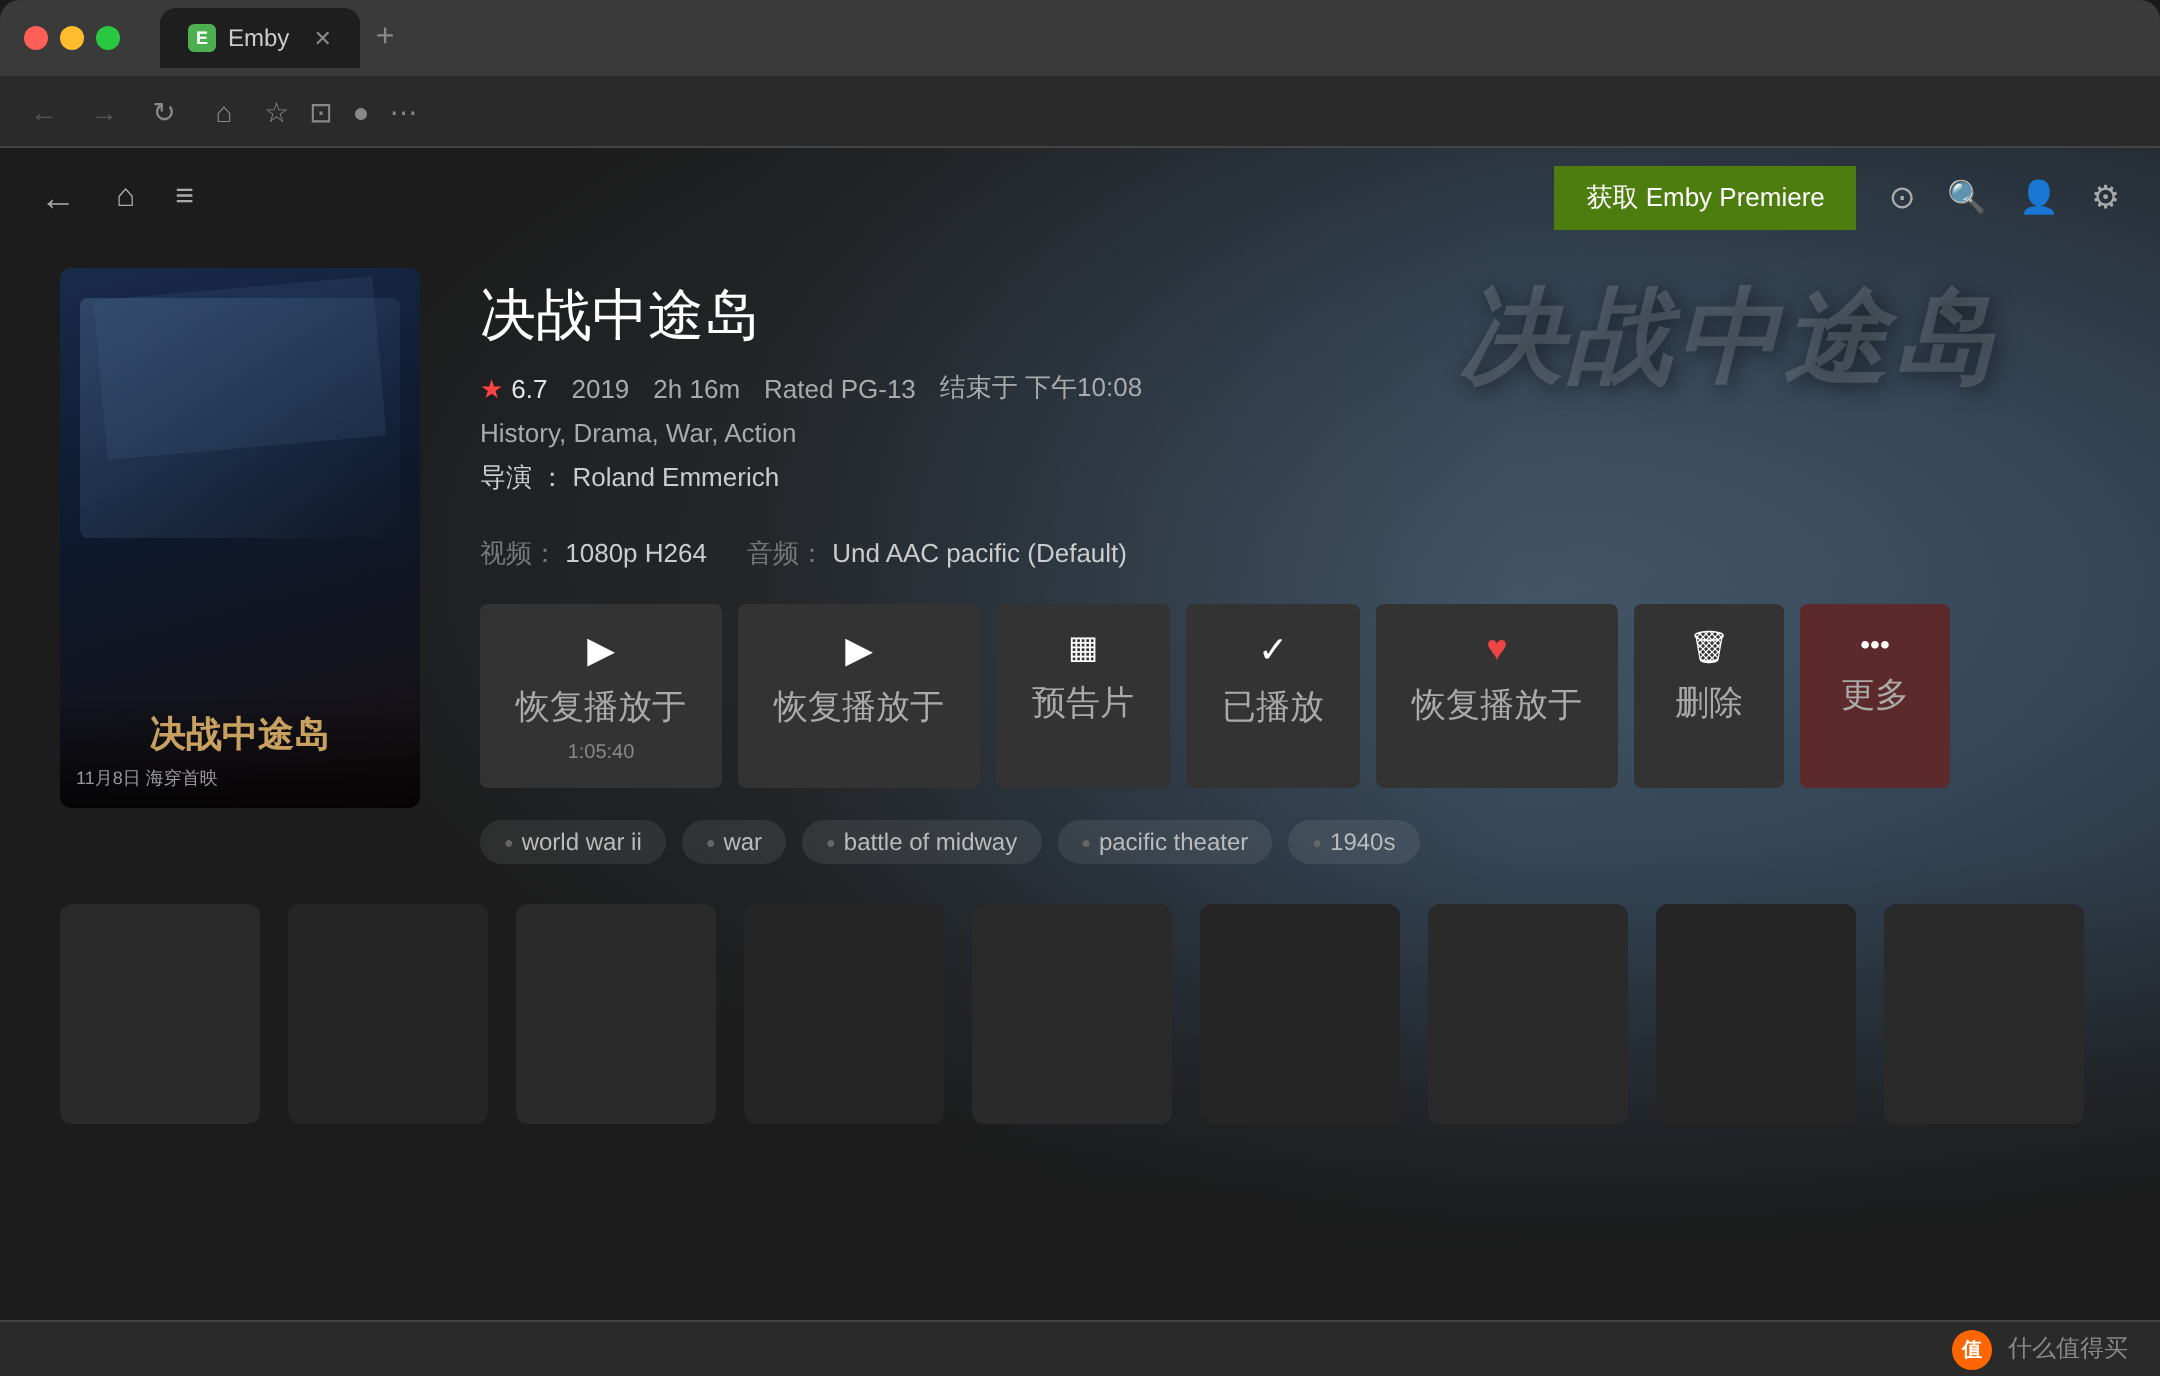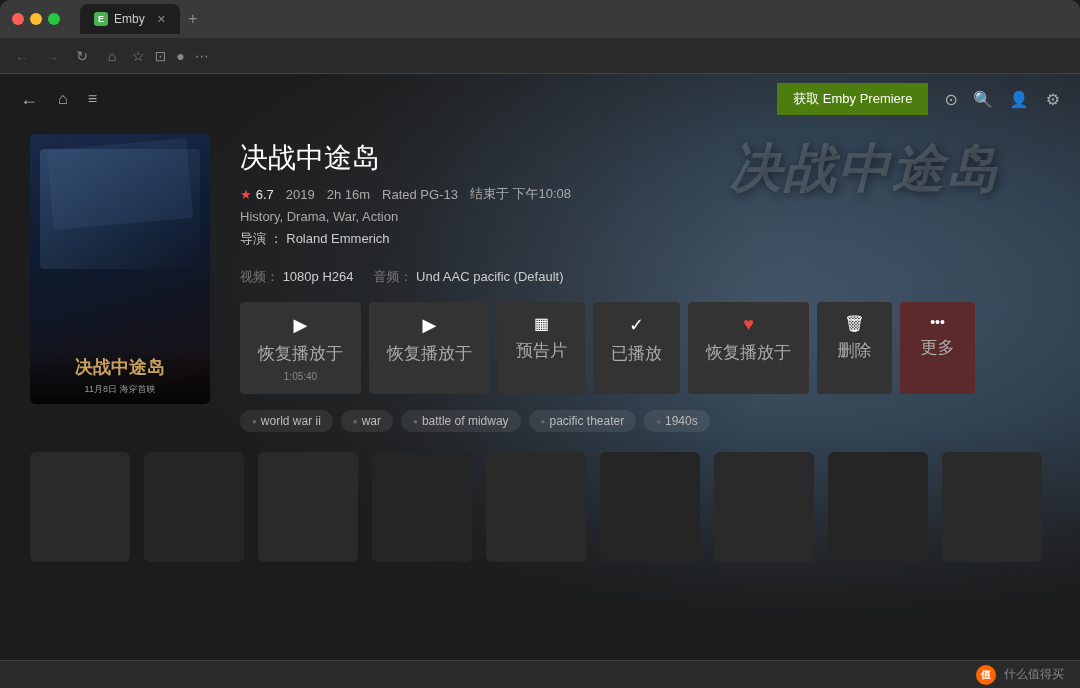--- a/index.html
+++ b/index.html
@@ -432,21 +432,21 @@
 
     <div class="movie-poster">
       <div style="width:100%;height:100%;background:linear-gradient(165deg,#1a2a4a 0%,#0d1a30 40%,#1a1010 100%);position:relative;">
         <div style="position:absolute;top:0;left:0;right:0;bottom:0;overflow:hidden;">
 
           <div style="position:absolute;top:15px;left:10px;right:10px;height:120px;background:linear-gradient(135deg,rgba(100,140,180,0.3),transparent);border-radius:4px;"></div>
           <div style="position:absolute;top:10px;left:20px;width:140px;height:80px;background:rgba(80,120,160,0.15);border-radius:2px;transform:rotate(-5deg);"></div>
 
           <div style="position:absolute;bottom:0;left:0;right:0;padding:8px;background:linear-gradient(transparent,rgba(0,0,0,0.8));">
             <div style="color:#c8a060;font-size:18px;font-weight:bold;text-align:center;line-height:1.3;">决战中途岛</div>
-            <div style="color:#999;font-size:9px;text-align:center;margin-top:4px;">11月8日 海穿首映</div>
+            <div style="color:#999;font-size:9px;text-align:left;margin-top:4px;">11月8日 海穿首映</div>
           </div>
         </div>
       </div>
     </div>
 
     <div class="movie-info">
       <h1 class="movie-title">决战中途岛</h1>
 
       <div class="movie-meta">
         <div class="rating">

